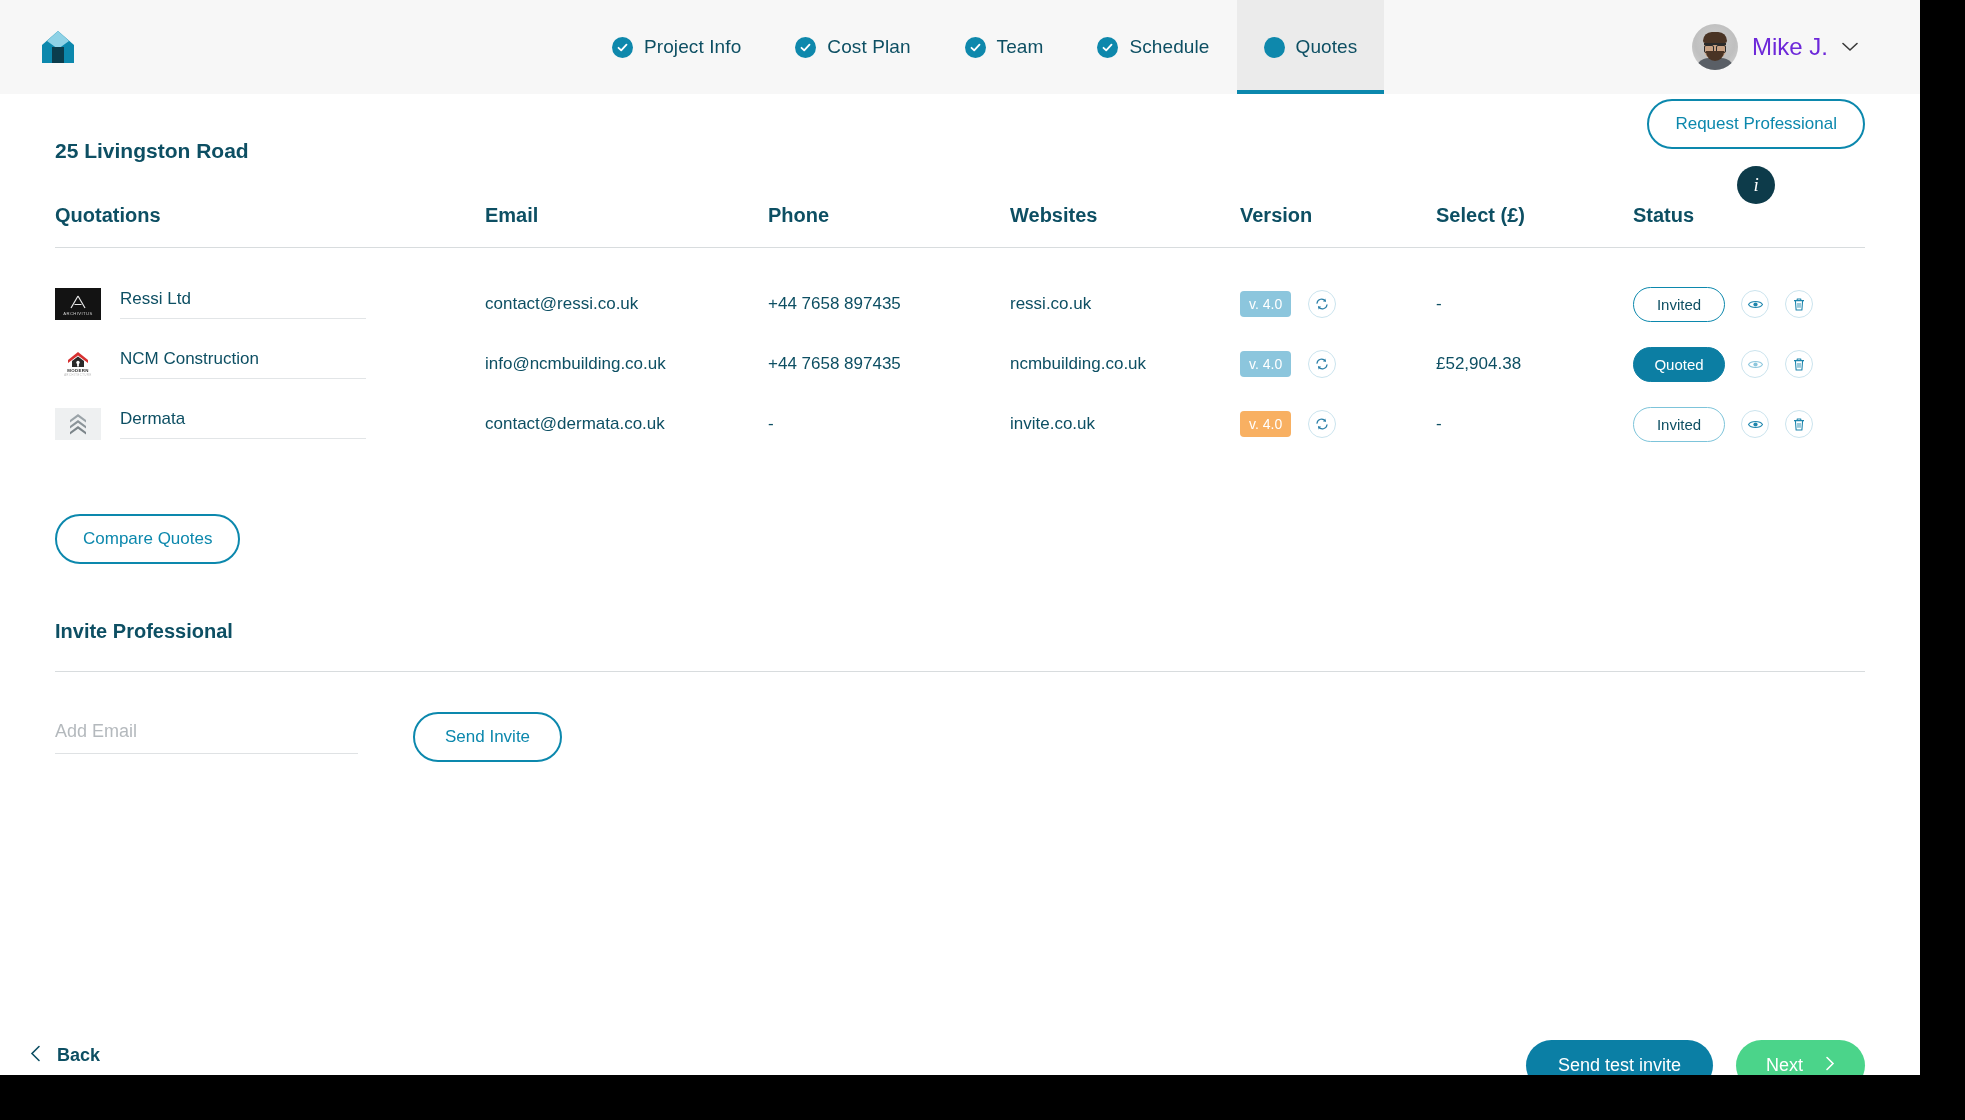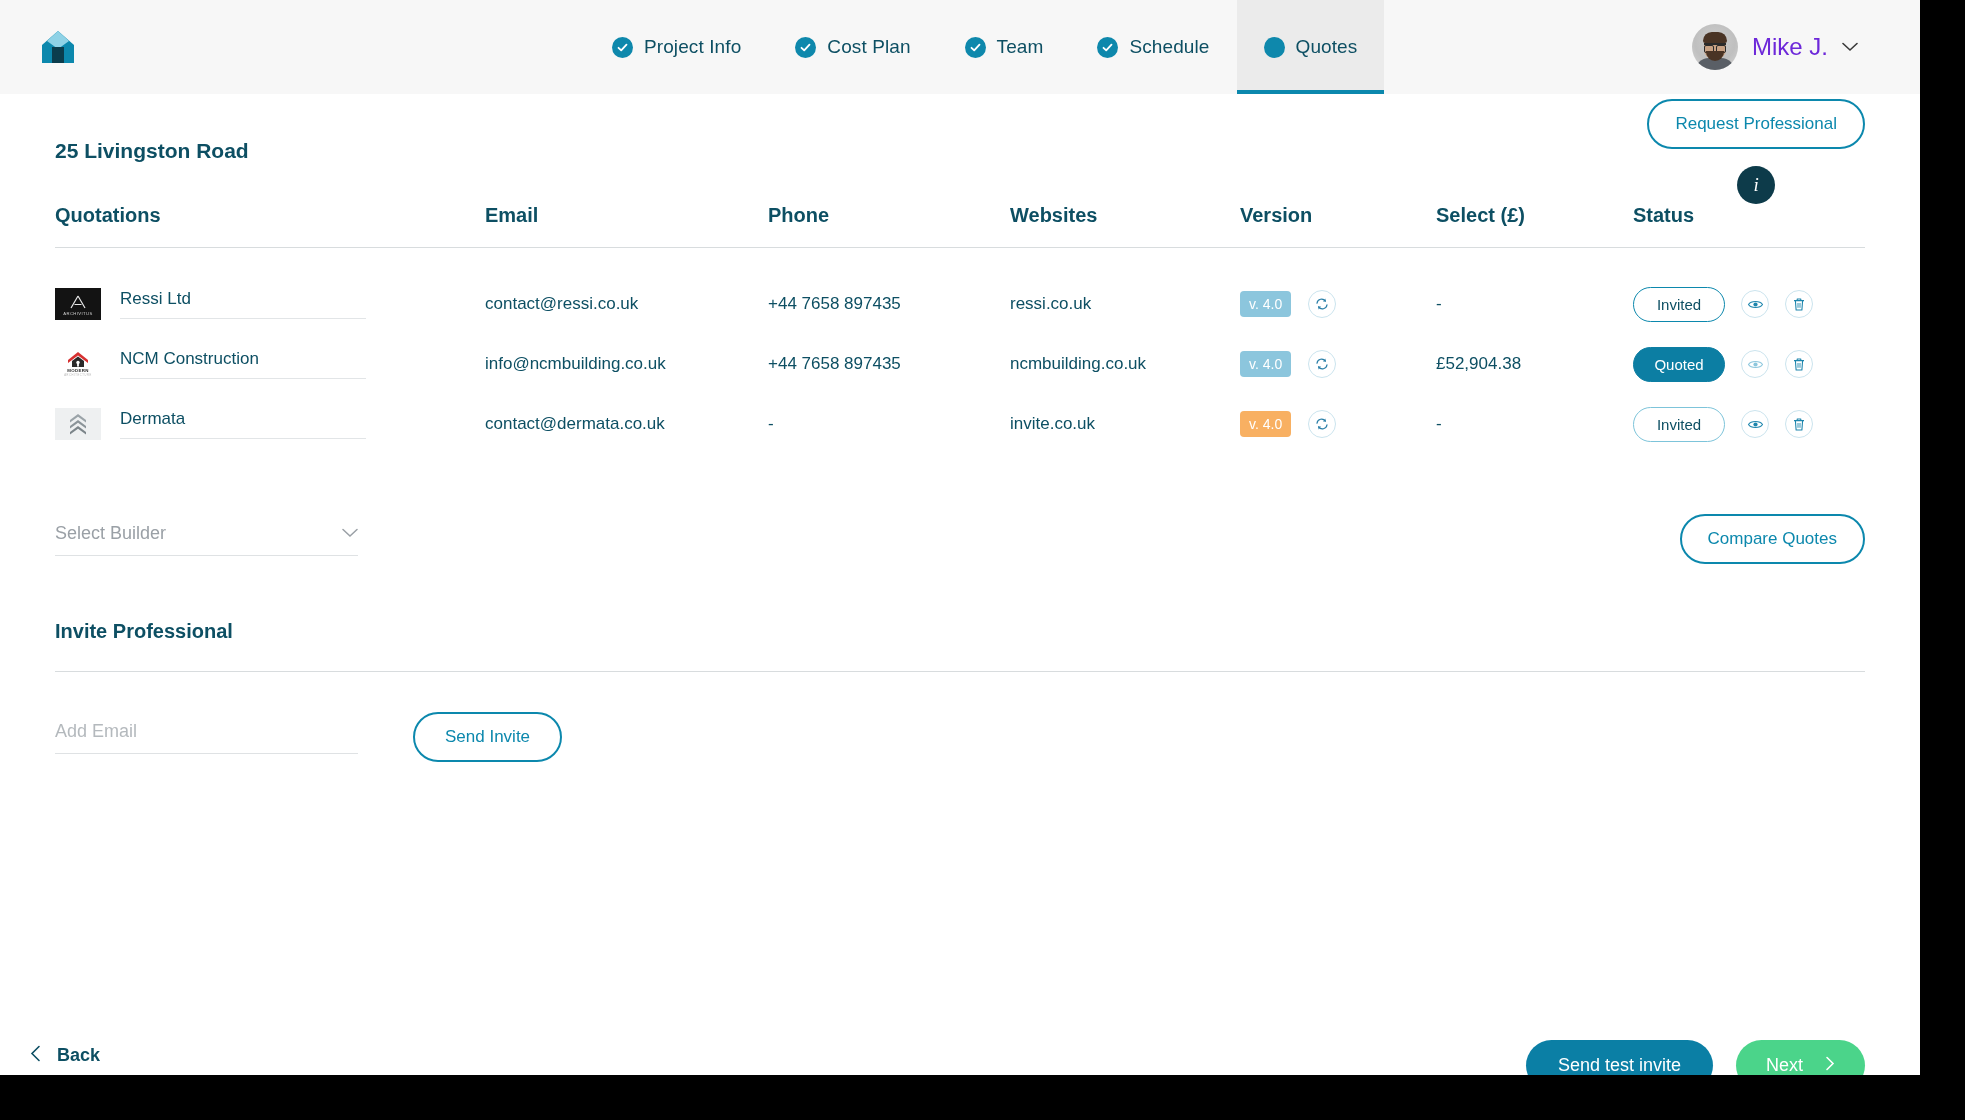--- a/index.html
+++ b/index.html
@@ -461,28 +461,20 @@
             <svg width="14" height="15" viewBox="0 0 14 15">
               <path d="M2 3.6 L12 3.6 M3.4 3.6 L4.1 13 L9.9 13 L10.6 3.6 M5.2 3.6 L5.2 2 L8.8 2 L8.8 3.6" stroke="#1e86ad" stroke-width="1.1" fill="none" stroke-linejoin="round"></path>
               <path d="M6 6 L6 10.8 M8 6 L8 10.8" stroke="#1e86ad" stroke-width="0.9"></path>
             </svg>
           </span>
         </div>
       </div>
     </div>
 
     <div id="builder-row">
-      <div id="select-builder">
-        <span class="placeholder">Select Builder</span>
-        <span>
-          <svg width="16" height="10" viewBox="0 0 16 10">
-              <path d="M1 1.5 L8 8 L15 1.5" stroke="#9aa0a6" stroke-width="1.5" fill="none" stroke-linecap="round"></path>
-            </svg>
-        </span>
-      </div>
       <button class="btn-outline">Compare Quotes</button>
     </div>
 
     <div id="invite-title">Invite Professional</div>
     <div id="invite-divider"></div>
 
     <div id="invite-row">
       <div id="email-input-wrap">
         <input id="email-input" type="text" placeholder="Add Email" style="">
       </div>

